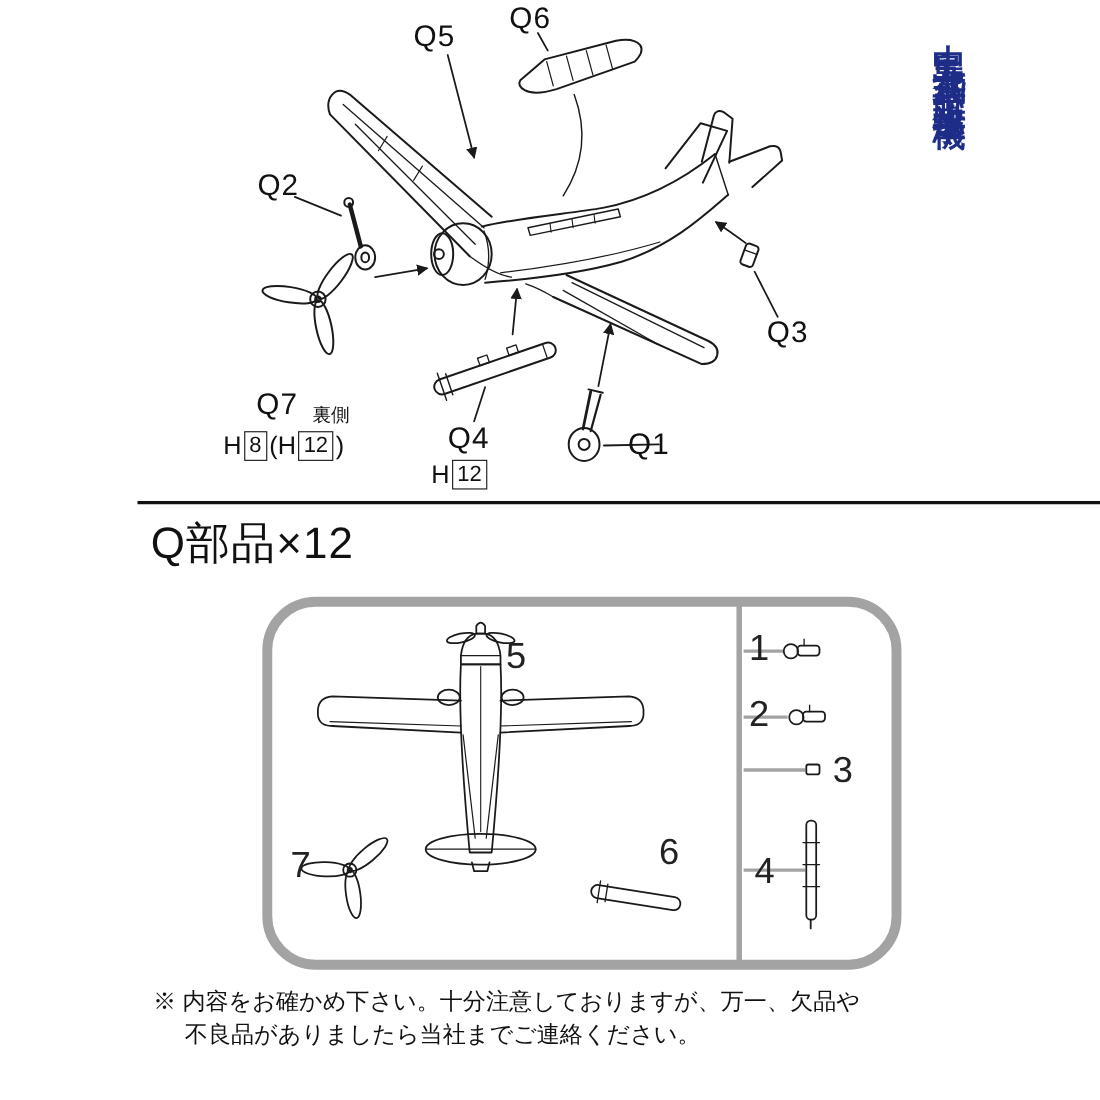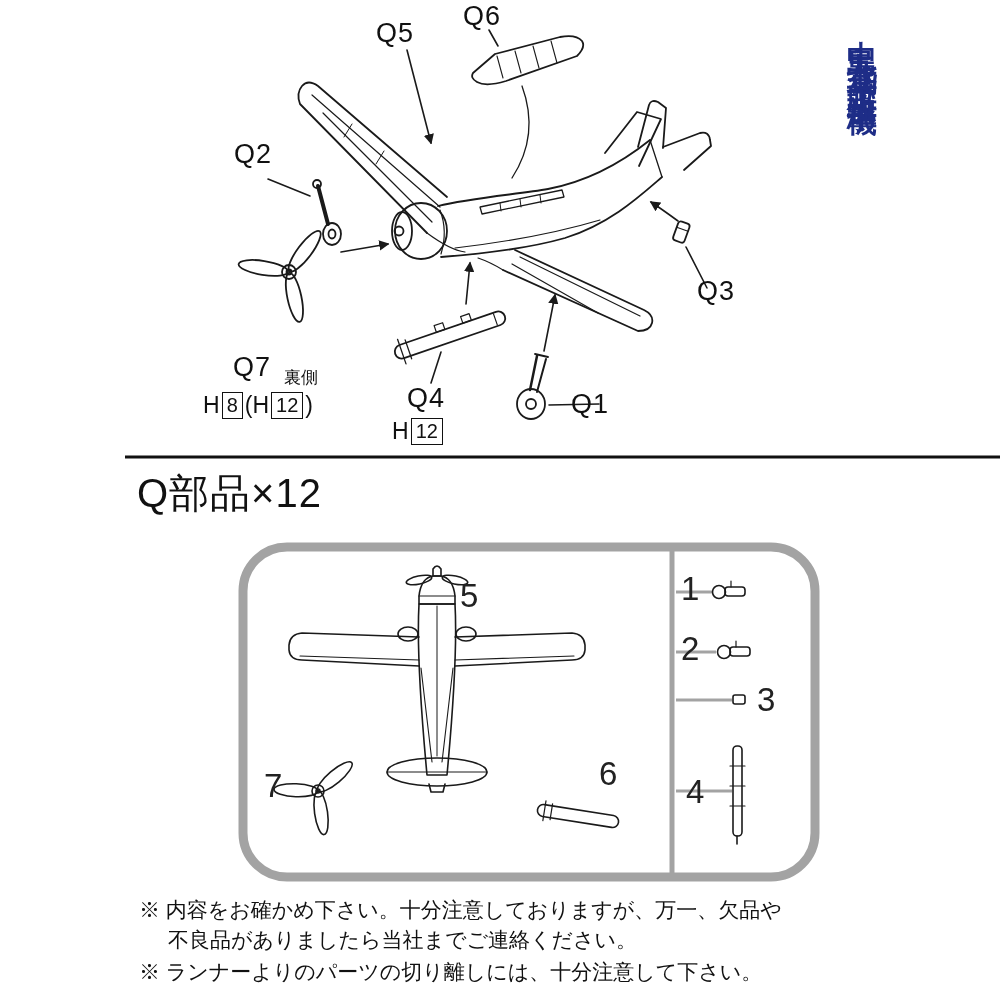--- a/index.html
+++ b/index.html
@@ -210,22 +210,22 @@
         <line x1="730" y1="806" x2="745" y2="806" stroke-width="1.2"></line>
         <line x1="737" y1="836" x2="737" y2="844" stroke-width="1.6"></line>
       </g>
     </g>
   </svg>
 
   <div class="abs vtitle" style="left:841px;top:16px;color:#1e2d87;">中島九七式三号艦上攻撃機</div>
 
   <div class="abs qlbl" style="left:376px;top:18px">Q5</div>
   <div class="abs qlbl" style="left:463px;top:1px">Q6</div>
-  <div class="abs qlbl" style="left:234px;top:139px">Q2</div>
-  <div class="abs qlbl" style="left:697px;top:276px">Q3</div>
+  <div class="abs qlbl" style="left:234px;top:153px">Q2</div>
+  <div class="abs qlbl" style="left:697px;top:287px">Q3</div>
   <div class="abs qlbl" style="left:233px;top:352px">Q7</div>
   <div class="abs qlbl" style="left:407px;top:383px">Q4</div>
   <div class="abs qlbl" style="left:571px;top:389px">Q1</div>
 
   <div class="abs small-note" style="left:284px;top:366px">裏側</div>
 
   <div class="abs hline" style="left:203px;top:392px">
     <span>H</span>
     <span class="box">8</span>
     <span>(H</span>
@@ -243,15 +243,14 @@
   <div class="abs spnum" style="left:460px;top:577px">5</div>
   <div class="abs spnum" style="left:264px;top:767px">7</div>
   <div class="abs spnum" style="left:599px;top:755px">6</div>
   <div class="abs spnum" style="left:681px;top:570px">1</div>
   <div class="abs spnum" style="left:681px;top:630px">2</div>
   <div class="abs spnum" style="left:757px;top:681px">3</div>
   <div class="abs spnum" style="left:686px;top:773px">4</div>
 
   <div class="abs note" style="left:139px;top:896px">※ 内容をお確かめ下さい。十分注意しておりますが、万一、欠品や</div>
   <div class="abs note" style="left:168px;top:926px">不良品がありましたら当社までご連絡ください。</div>
-  <div class="abs note" style="left:139px;top:958px">※ ランナーよりのパーツの切り離しには、十分注意して下さい。</div>
 
 </div>
 
 </body></html>

